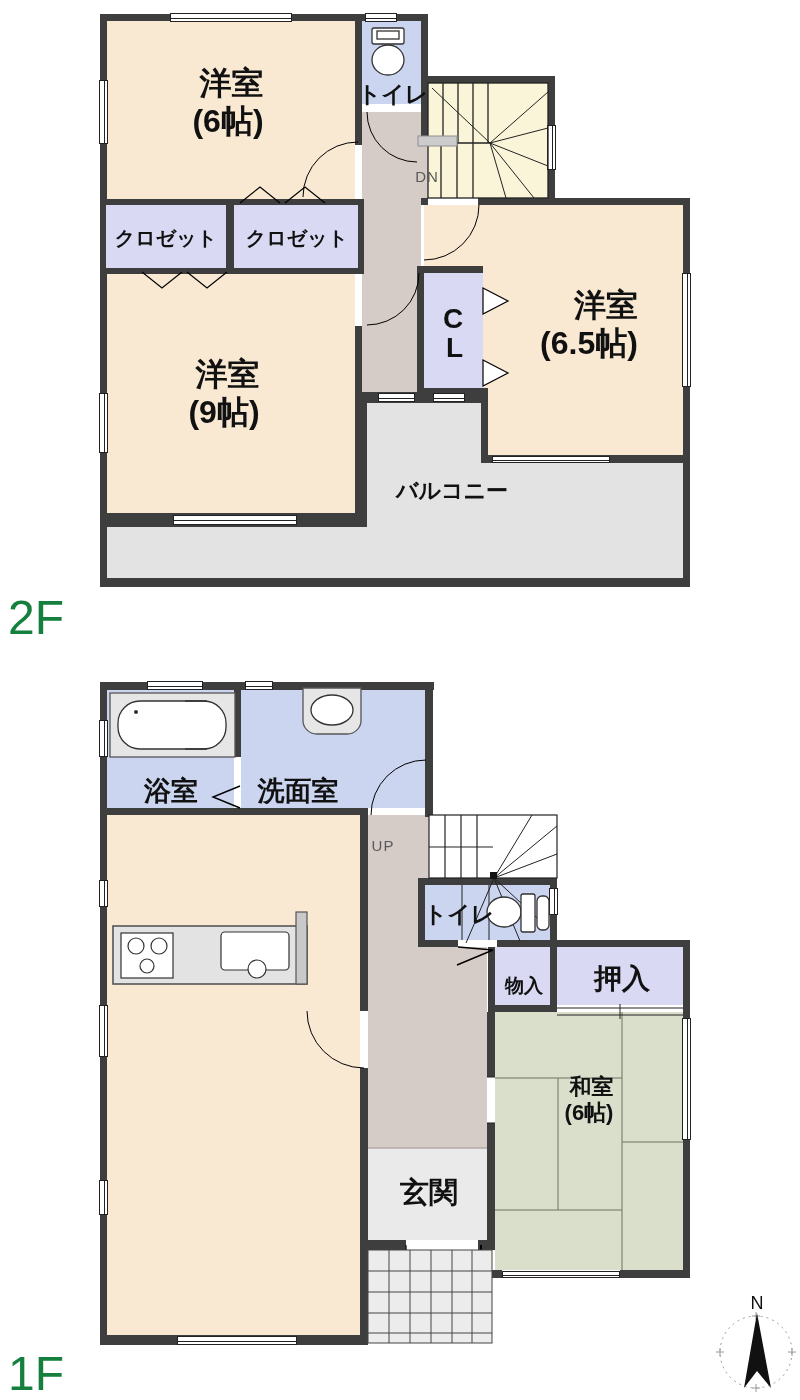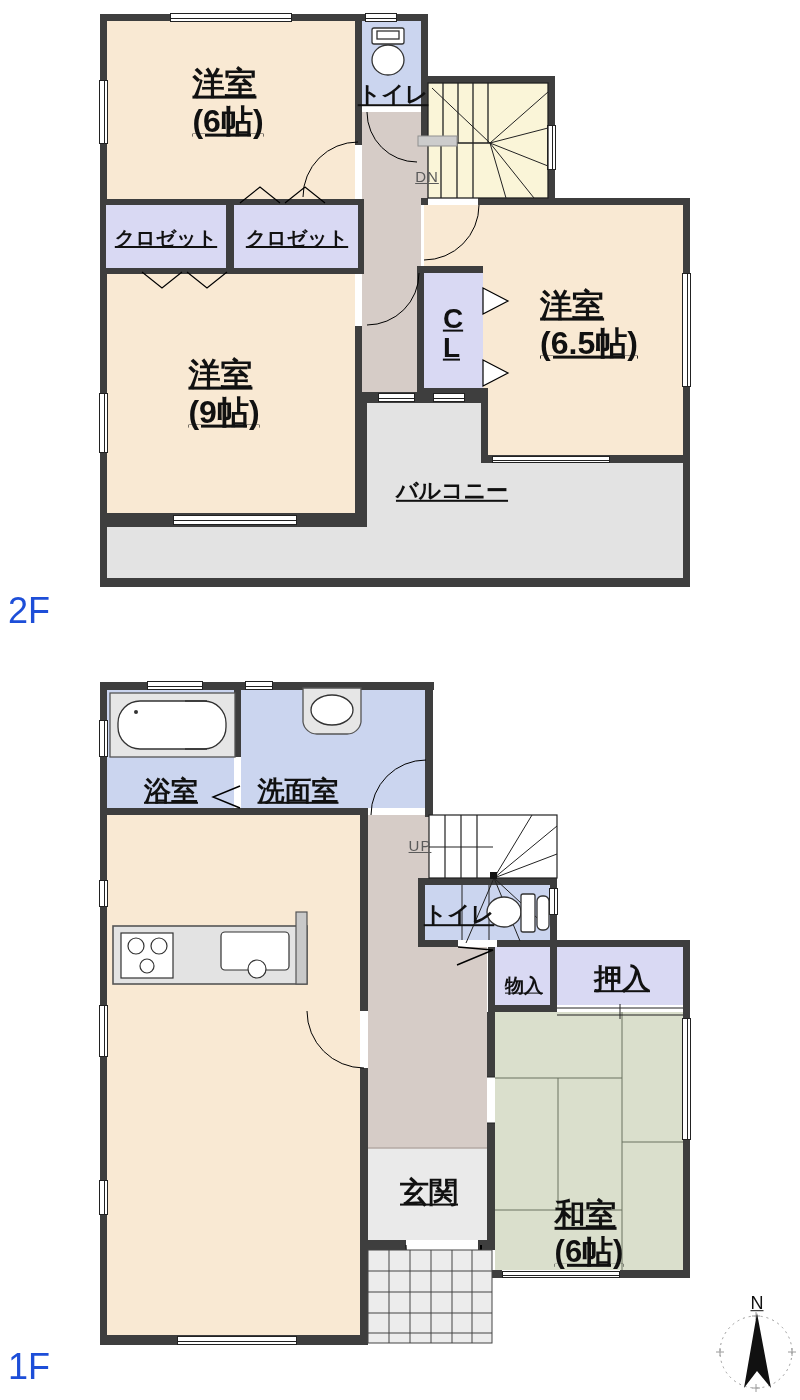--- a/index.html
+++ b/index.html
@@ -7,25 +7,25 @@
         font-family:"Liberation Sans","DejaVu Sans",sans-serif;}
   .f,.w,.o,.win,.cbox{position:absolute;box-sizing:border-box;}
   .w{background:#3e3e3e;}
   .o{background:#ffffff;}
   .win{background:#ffffff;border:1px solid #222;}
   .winh::after{content:"";position:absolute;left:0;right:0;top:50%;border-top:1px solid #222;}
   .winv::after{content:"";position:absolute;top:0;bottom:0;left:50%;border-left:1px solid #222;}
   .cbox{background:#D9D9F3;border:6px solid #3e3e3e;}
   svg{position:absolute;left:0;top:0;}
   .lbl{position:absolute;transform:translate(-50%,-50%);color:#111;font-weight:bold;
-       text-align:left;white-space:pre-line;line-height:1.2;text-decoration:underline;}
+       text-align:right;white-space:pre-line;line-height:1.2;}
   .rm{font-size:32px;}
   .sm{font-size:20px;}
   .dir{font-size:15px;color:#5a5a5a;font-weight:normal;letter-spacing:1px;}
-  .floorlbl{position:absolute;transform:none;font-size:36px;font-weight:normal;color:#1d4ed8;
+  .floorlbl{position:absolute;transform:none;font-size:48px;font-weight:normal;color:#15803d;
        font-family:"Liberation Sans","DejaVu Sans",sans-serif;}
 </style>
 </head>
 <body>
 
 <div id="plan">
 
   <div class="f" style="left:107px;top:21px;width:248px;height:184px;background:#F9E9D3"></div>
   <div class="f" style="left:362px;top:21px;width:59px;height:90px;background:#CBD5EF"></div>
   <div class="f" style="left:362px;top:111px;width:59px;height:287px;background:#D6CCC7"></div>
@@ -245,23 +245,23 @@
   <div class="lbl" style="left:453px;top:333px;font-size:28px;line-height:1.05">C
 L</div>
   <div class="lbl rm" style="left:589px;top:324px">洋室
 (6.5帖)</div>
   <div class="lbl" style="left:452px;top:491px;font-size:22px">バルコニー</div>
   <div class="lbl dir" style="left:427px;top:177px">DN</div>
   <div class="floorlbl" style="left:8px;top:590px">2F</div>
 
   <div class="lbl" style="left:171px;top:791px;font-size:27px">浴室</div>
   <div class="lbl" style="left:298px;top:791px;font-size:27px">洗面室</div>
-  <div class="lbl dir" style="left:420px;top:846px">UP</div>
+  <div class="lbl dir" style="left:383px;top:846px">UP</div>
   <div class="lbl" style="left:459px;top:915px;font-size:23px">トイレ</div>
   <div class="lbl" style="left:524px;top:986px;font-size:19px">物入</div>
   <div class="lbl" style="left:622px;top:979px;font-size:28px">押入</div>
   <div class="lbl" style="left:429px;top:1192px;font-size:29px">玄関</div>
-  <div class="lbl" style="left:589px;top:1233px;font-size:31px">和室
+  <div class="lbl" style="left:589px;top:1100px;font-size:22px">和室
 (6帖)</div>
   <div class="floorlbl" style="left:8px;top:1346px">1F</div>
 
   <div class="lbl" style="left:757px;top:1304px;font-size:18px;font-weight:normal">N</div>
 </div>
 
 </body></html>

